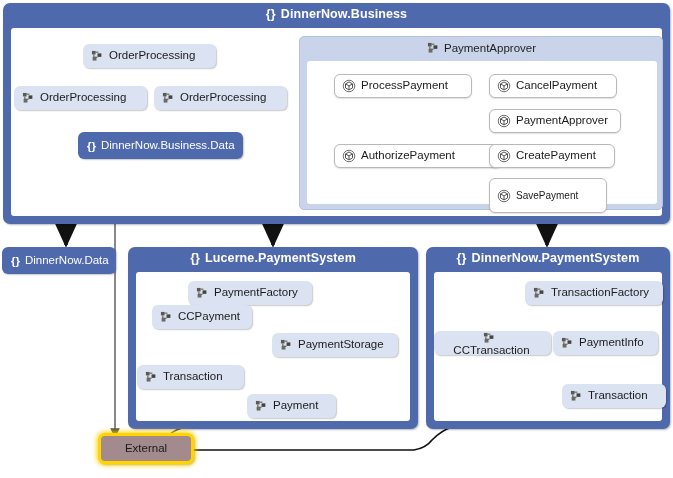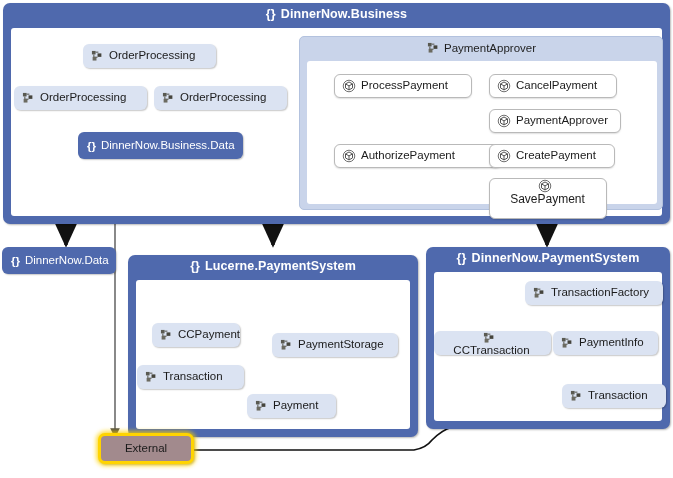--- a/index.html
+++ b/index.html
@@ -265,45 +265,57 @@
     <span class="ico">
       <svg width="14" height="14" viewBox="0 0 16 16">
         <circle cx="8" cy="8" r="6.6" fill="none" stroke="#6a6a6a" stroke-width="1.1"></circle>
         <path d="M8 3.4 L12 5.6 L12 10.2 L8 12.5 L4 10.2 L4 5.6 Z" fill="none" stroke="#4d4d4d" stroke-width="1.1"></path>
         <path d="M4 5.6 L8 7.9 L12 5.6 M8 7.9 L8 12.5" fill="none" stroke="#4d4d4d" stroke-width="1.1"></path>
       </svg>
     </span>
     <span class="lbl">CreatePayment</span>
   </div>
 
-  <div class="node method" style="left:489px;top:178px;width:118px;height:41px;font-size:12px;flex-direction:column;">
+  <div class="node method" style="left:489px;top:178px;width:118px;height:35px;font-size:10px;">
     <span class="ico">
       <svg width="14" height="14" viewBox="0 0 16 16">
         <circle cx="8" cy="8" r="6.6" fill="none" stroke="#6a6a6a" stroke-width="1.1"></circle>
         <path d="M8 3.4 L12 5.6 L12 10.2 L8 12.5 L4 10.2 L4 5.6 Z" fill="none" stroke="#4d4d4d" stroke-width="1.1"></path>
         <path d="M4 5.6 L8 7.9 L12 5.6 M8 7.9 L8 12.5" fill="none" stroke="#4d4d4d" stroke-width="1.1"></path>
       </svg>
     </span>
     <span class="lbl">SavePayment</span>
   </div>
 
   <div class="node dark" style="left:2px;top:247px;width:114px;height:27px;font-size:11.5px;">
     <span class="brace" style="font-size:11.5px;">{}</span>
     <span class="lbl">DinnerNow.Data</span>
   </div>
 
-  <div class="group" style="left:128px;top:255px;width:290px;height:182px;padding-left:47px;">
+  <div class="group" style="left:128px;top:247px;width:290px;height:182px;padding-left:47px;">
     <div class="g-title" style="height:23px;line-height:23px;font-size:12.5px;">
       <span class="brace">{}</span><span>Lucerne.PaymentSystem</span>
     </div>
     <div class="g-body" style="left:8px;top:25px;width:274px;height:149px;"></div>
   </div>
 
-
-  <div class="node" style="left:152px;top:323px;width:88px;height:24px;font-size:11.5px;">
+  <div class="node" style="left:188px;top:281px;width:124px;height:24px;font-size:11.5px;">
+    <span class="ico">
+      <svg width="14" height="14" viewBox="0 0 16 16">
+        <path d="M2.2 2.2 L6.4 2.2 L6.4 6.2 L2.2 6.2 Z" fill="#5a5a52"></path>
+        <path d="M6.4 3.6 L9.6 3.6" stroke="#5a5a52" stroke-width="1.2"></path>
+        <path d="M8.6 5.0 L13.0 5.0 L13.0 9.0 L8.6 9.0 Z" fill="#45443c"></path>
+        <path d="M4.4 6.2 L4.4 9.4 L8.6 9.4" stroke="#5a5a52" stroke-width="1.2" fill="none"></path>
+        <path d="M3.0 9.0 L7.4 9.0 L7.4 13.2 L3.0 13.2 Z" fill="#6b6a60"></path>
+      </svg>
+    </span>
+    <span class="lbl">PaymentFactory</span>
+  </div>
+
+  <div class="node" style="left:152px;top:305px;width:100px;height:24px;font-size:11.5px;">
     <span class="ico">
       <svg width="14" height="14" viewBox="0 0 16 16">
         <path d="M2.2 2.2 L6.4 2.2 L6.4 6.2 L2.2 6.2 Z" fill="#5a5a52"></path>
         <path d="M6.4 3.6 L9.6 3.6" stroke="#5a5a52" stroke-width="1.2"></path>
         <path d="M8.6 5.0 L13.0 5.0 L13.0 9.0 L8.6 9.0 Z" fill="#45443c"></path>
         <path d="M4.4 6.2 L4.4 9.4 L8.6 9.4" stroke="#5a5a52" stroke-width="1.2" fill="none"></path>
         <path d="M3.0 9.0 L7.4 9.0 L7.4 13.2 L3.0 13.2 Z" fill="#6b6a60"></path>
       </svg>
     </span>
     <span class="lbl">CCPayment</span>

